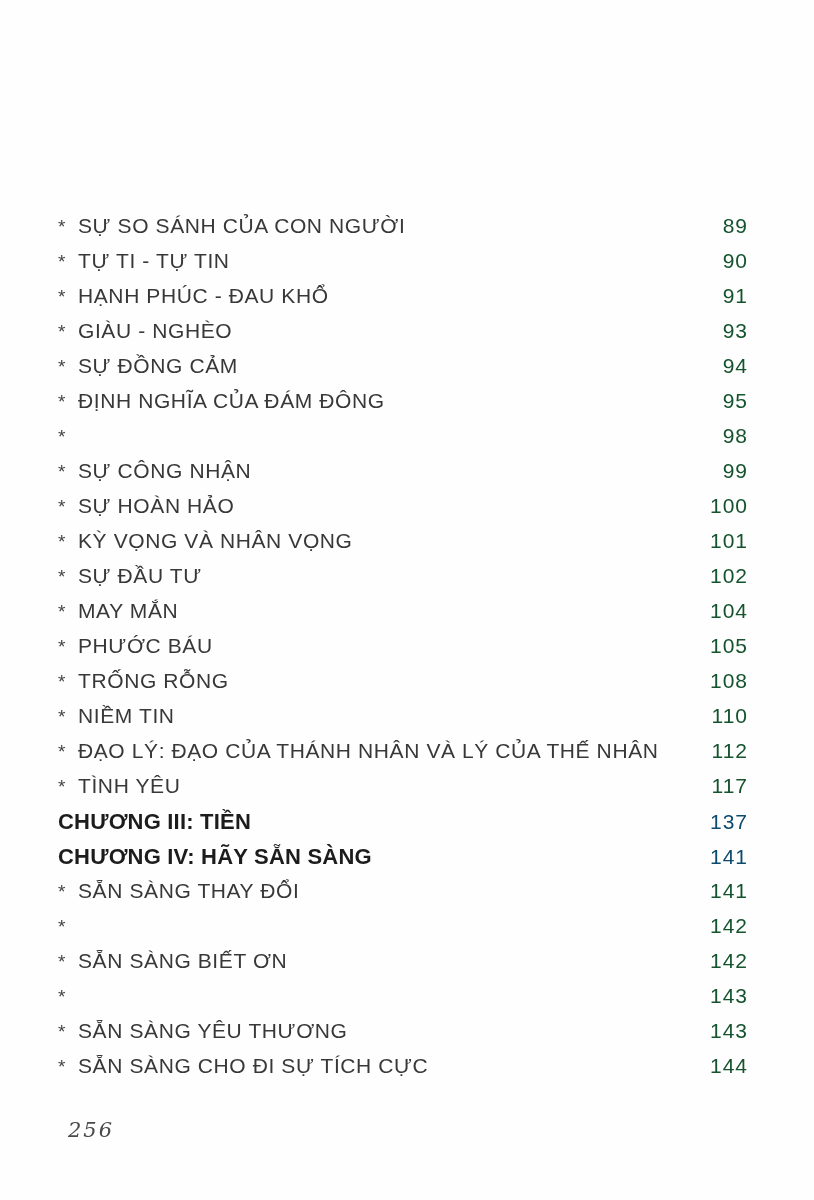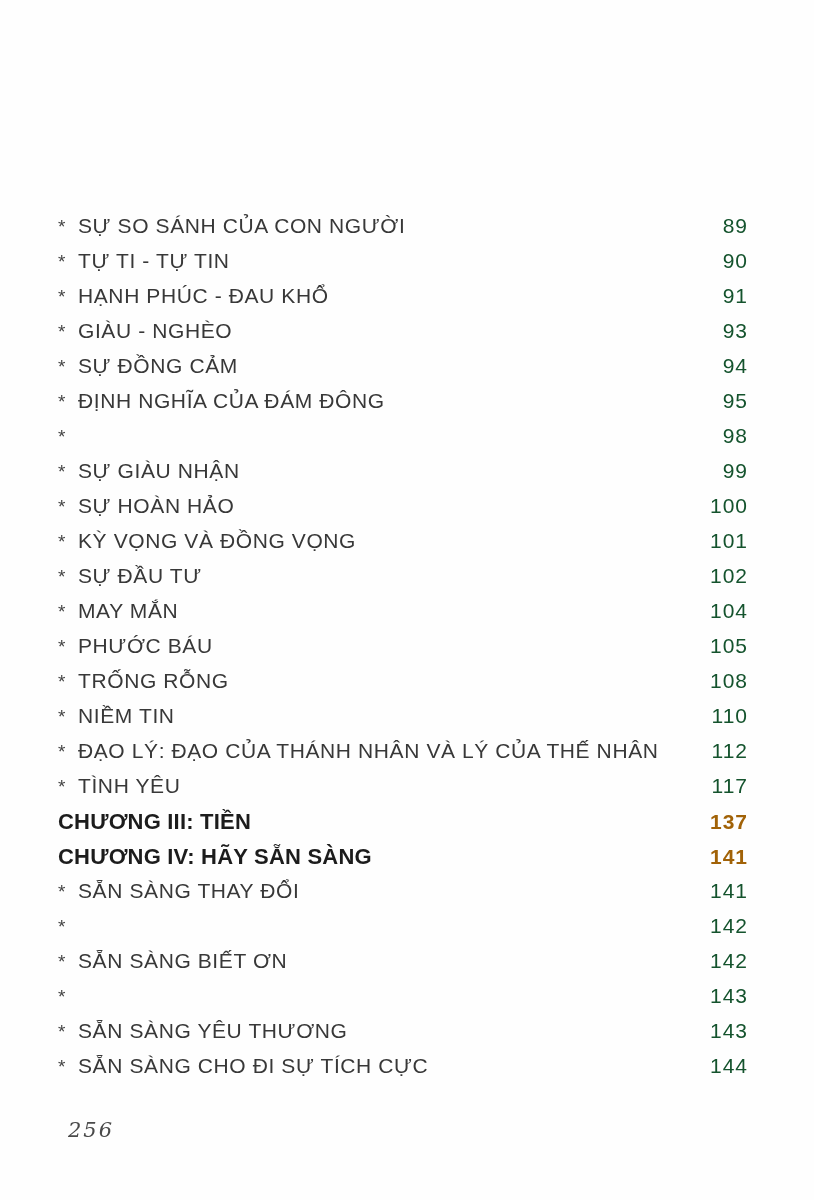--- a/index.html
+++ b/index.html
@@ -56,22 +56,22 @@
     letter-spacing: 1px;
     flex: 0 0 auto;
   }
   .toc-row.chapter {
     font-weight: 700;
     color: #1c1c1c;
     font-size: 22px;
     letter-spacing: 0.2px;
   }
   .toc-row.chapter .pagenum {
-    font-weight: 700;
-    color: #a16207;
+    font-weight: 400;
+    color: #0c4a6e;
   }
   .footer-folio {
     position: absolute;
     left: 68px;
     top: 1118px;
     font-family: "DejaVu Serif", serif;
     font-style: italic;
     font-size: 21px;
     color: #4a4a4a;
     letter-spacing: 2px;
@@ -112,31 +112,31 @@
         <span class="bullet">*</span>
         <span class="label">ĐỊNH NGHĨA CỦA ĐÁM ĐÔNG</span>
         <span class="pagenum">95</span>
       </div>
       <div class="toc-row">
         <span class="bullet">*</span>
         <span class="pagenum">98</span>
       </div>
       <div class="toc-row">
         <span class="bullet">*</span>
-        <span class="label">SỰ GIÀU NHẬN</span>
+        <span class="label">SỰ CÔNG NHẬN</span>
         <span class="pagenum">99</span>
       </div>
       <div class="toc-row">
         <span class="bullet">*</span>
         <span class="label">SỰ HOÀN HẢO</span>
         <span class="pagenum">100</span>
       </div>
       <div class="toc-row">
         <span class="bullet">*</span>
-        <span class="label">KỲ VỌNG VÀ ĐỒNG VỌNG</span>
+        <span class="label">KỲ VỌNG VÀ NHÂN VỌNG</span>
         <span class="pagenum">101</span>
       </div>
       <div class="toc-row">
         <span class="bullet">*</span>
         <span class="label">SỰ ĐẦU TƯ</span>
         <span class="pagenum">102</span>
       </div>
       <div class="toc-row">
         <span class="bullet">*</span>
         <span class="label">MAY MẮN</span>

